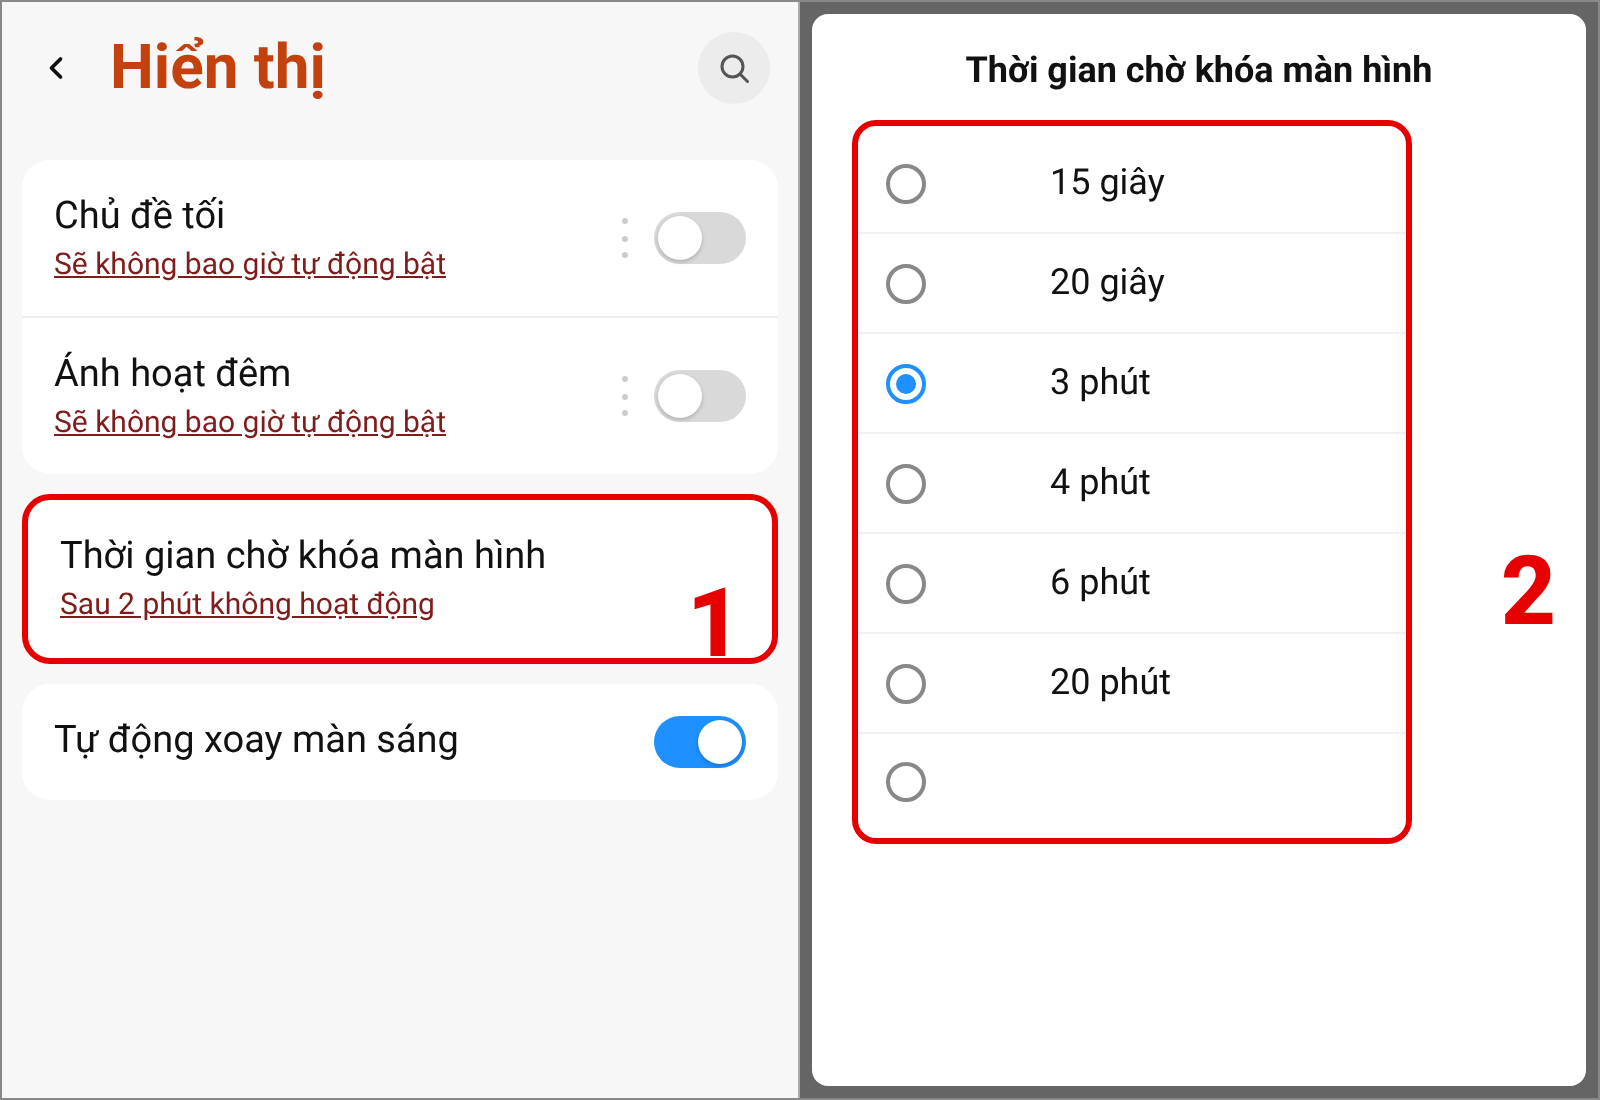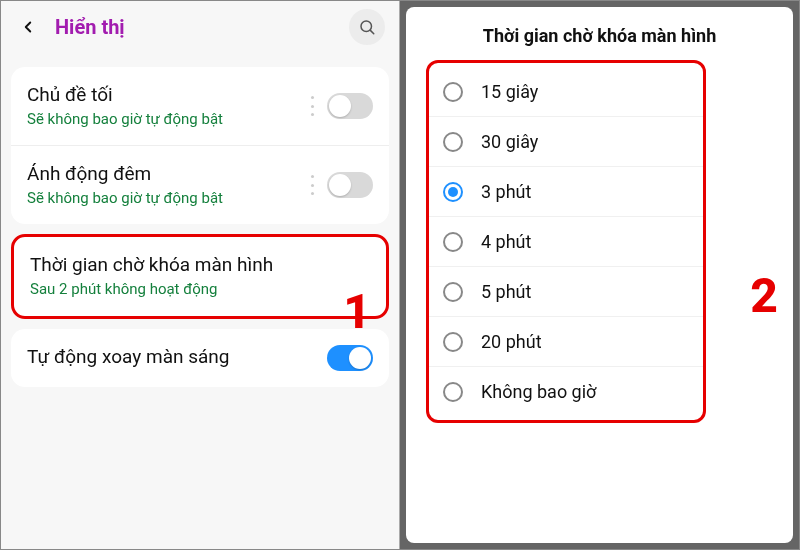--- a/index.html
+++ b/index.html
@@ -27,23 +27,23 @@
       padding: 14px 16px 18px;
       position: relative;
     }
     .back-icon {
       width: 22px; height: 22px;
       margin-right: 16px;
       cursor: pointer;
       display:flex;align-items:center;justify-content:center;
     }
     .header-title {
-      font-size: 20px;
+      font-size: 31px;
       font-weight: 700;
-      color: #a21caf;
+      color: #c2410c;
     }
     .search-btn {
       position: absolute;
       right: 14px;
       width: 36px; height: 36px;
       border-radius: 50%;
       background: #ececec;
       display: flex;
       align-items: center;
       justify-content: center;
@@ -67,23 +67,24 @@
     .row + .row { border-top: 1px solid #eee; }
     .row-text { flex: 1; padding-right: 8px; }
     .row-title {
       font-size: 19px;
       color: #111;
       font-weight: 400;
       line-height: 1.3;
     }
     .row-sub {
       font-size: 15px;
-      color: #15803d;
+      color: #7f1d1d;
       line-height: 1.3;
       margin-top: 2px;
+      text-decoration: underline;
     }
     .toggle {
       width: 46px; height: 26px;
       border-radius: 13px;
       background: #d9d9d9;
       position: relative;
       cursor: pointer;
       flex-shrink: 0;
     }
     .toggle::after {
@@ -162,21 +163,21 @@
       align-items: center;
       justify-content: center;
       flex-shrink: 0;
     }
     .radio.checked {
       border-color: #1e90ff;
     }
     .radio.checked::after{
       content:"";display:block;width:10px;height:10px;border-radius:50%;background:#1e90ff;
     }
-    .option-label { font-size: 18px; color: #111; }
+    .option-label { font-size: 18px; color: #111; margin-left: 44px; }
   </style>
 </head>
 <body>
 
 <div class="pane pane-left">
   <div class="header">
     <div class="back-icon">
       <svg width="18" height="18" viewBox="0 0 24 24" fill="none" stroke="#111" stroke-width="2.5" stroke-linecap="round" stroke-linejoin="round">
           <polyline points="15 18 9 12 15 6"></polyline>
         </svg>
@@ -198,21 +199,21 @@
       </div>
       <div class="dots">
           <span></span>
           <span></span>
           <span></span>
         </div>
       <div class="toggle"></div>
     </div>
     <div class="row">
       <div class="row-text">
-        <div class="row-title">Ánh động đêm</div>
+        <div class="row-title">Ánh hoạt đêm</div>
         <div class="row-sub">Sẽ không bao giờ tự động bật</div>
       </div>
       <div class="dots">
           <span></span>
           <span></span>
           <span></span>
         </div>
       <div class="toggle"></div>
     </div>
   </div>
@@ -241,38 +242,37 @@
 <div class="pane pane-right">
   <div class="sheet">
     <div class="sheet-title">Thời gian chờ khóa màn hình</div>
     <div class="options" id="options">
         <div class="option">
           <span class="radio"></span>
           <span class="option-label">15 giây</span>
         </div>
         <div class="option">
           <span class="radio"></span>
-          <span class="option-label">30 giây</span>
+          <span class="option-label">20 giây</span>
         </div>
         <div class="option">
           <span class="radio checked"></span>
           <span class="option-label">3 phút</span>
         </div>
         <div class="option">
           <span class="radio"></span>
           <span class="option-label">4 phút</span>
         </div>
         <div class="option">
           <span class="radio"></span>
-          <span class="option-label">5 phút</span>
+          <span class="option-label">6 phút</span>
         </div>
         <div class="option">
           <span class="radio"></span>
           <span class="option-label">20 phút</span>
         </div>
         <div class="option">
           <span class="radio"></span>
-          <span class="option-label">Không bao giờ</span>
         </div>
       </div>
     <div class="callout callout-2">2</div>
   </div>
 </div>
 
 </body></html>

